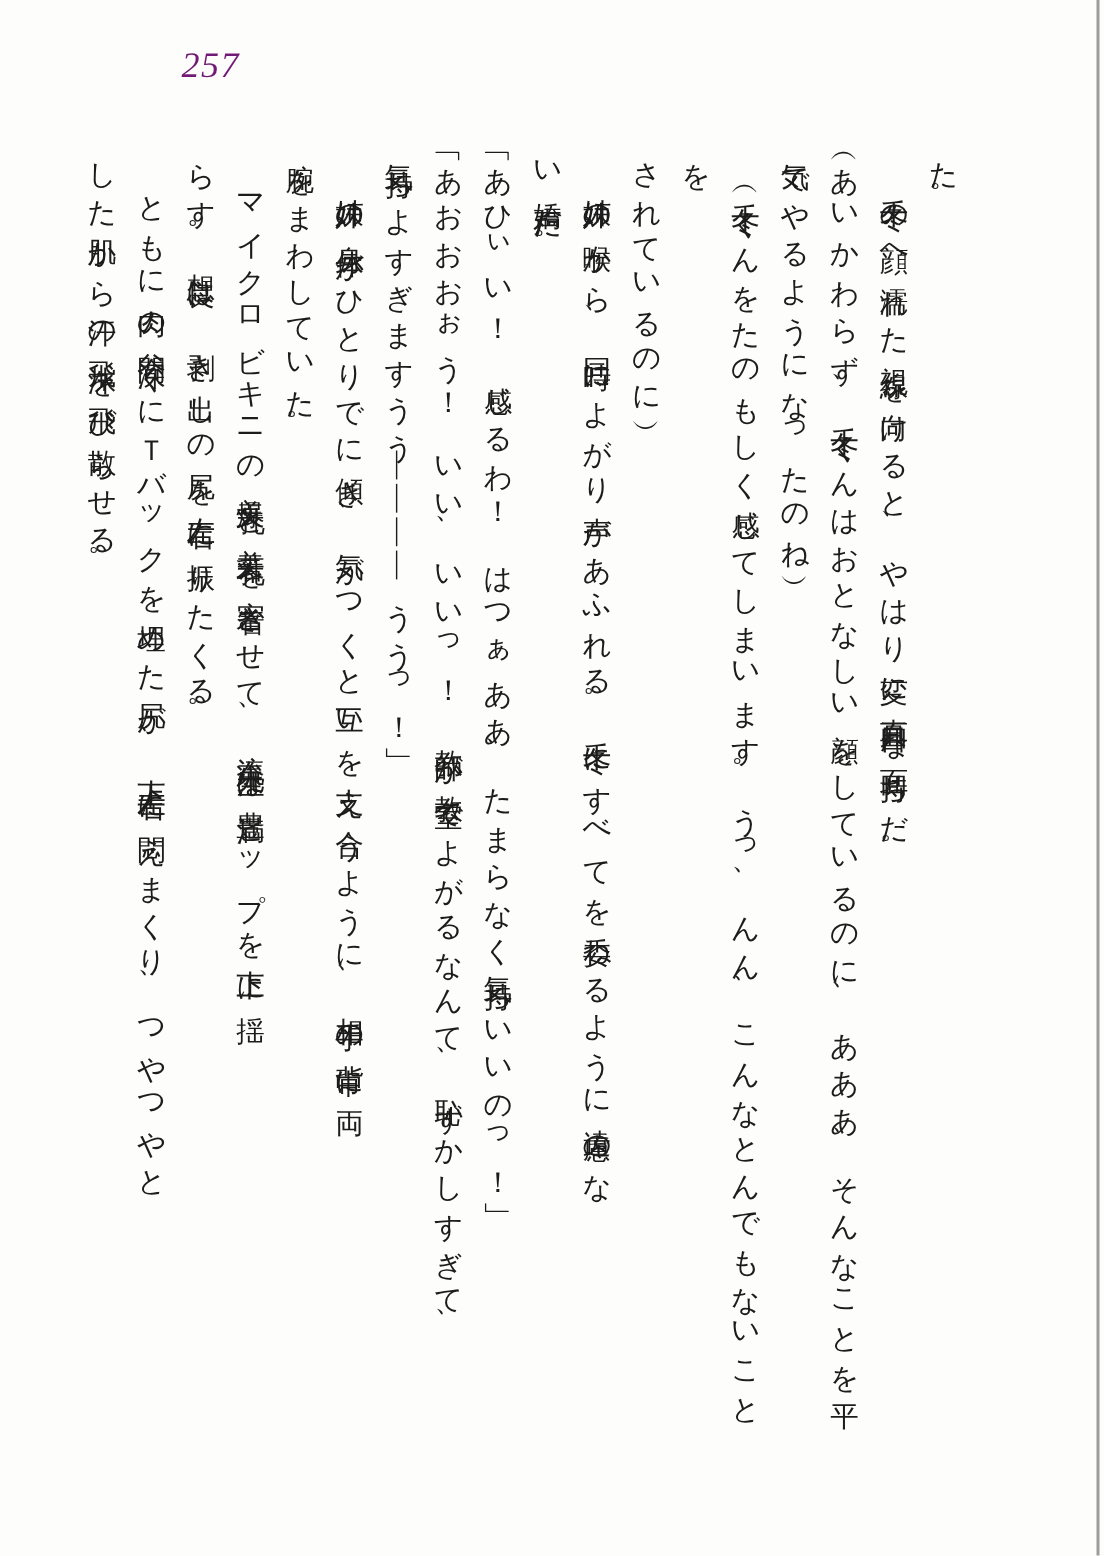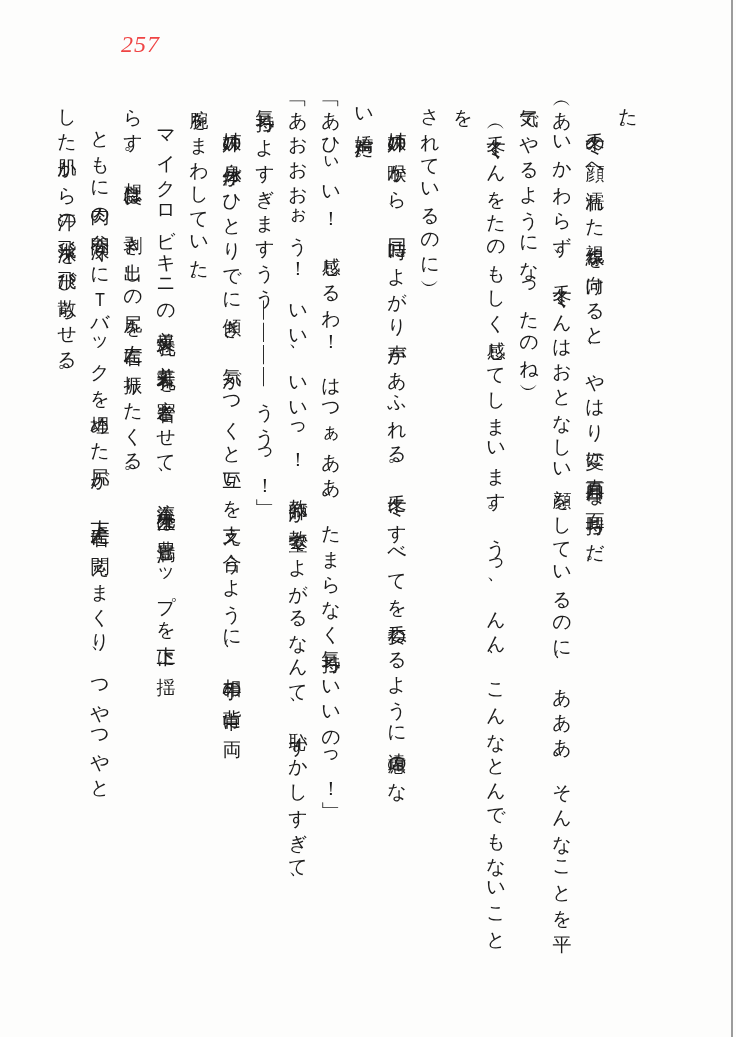--- a/index.html
+++ b/index.html
@@ -19,21 +19,21 @@
     inset: 0;
     background: #fdfdfc;
   }
   .page-number {
     position: absolute;
     top: 32px;
     left: 121px;
     font-size: 24px;
     font-style: italic;
     letter-spacing: 1px;
-    color: #ef4444;
+    color: #701a75;
     line-height: 1;
   }
   .text-block {
     position: absolute;
     top: 95px;
     right: 91px;
     height: 868px;
     width: 562px;
     writing-mode: vertical-rl;
     text-orientation: mixed;

